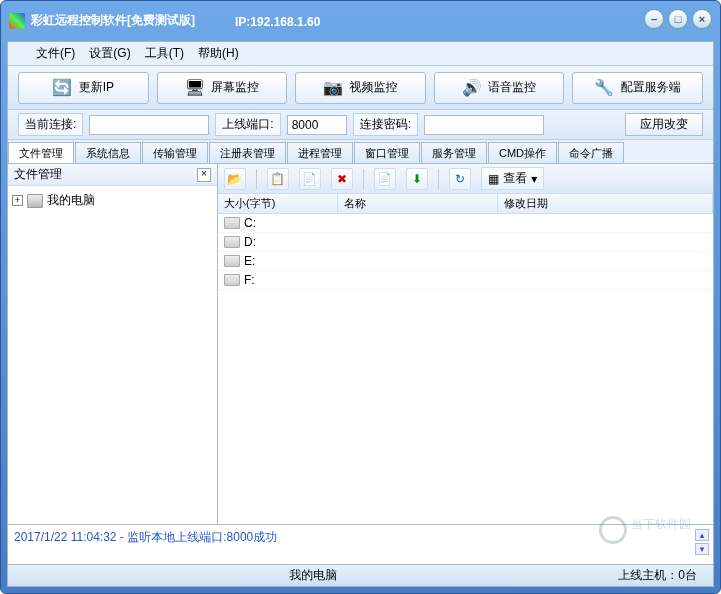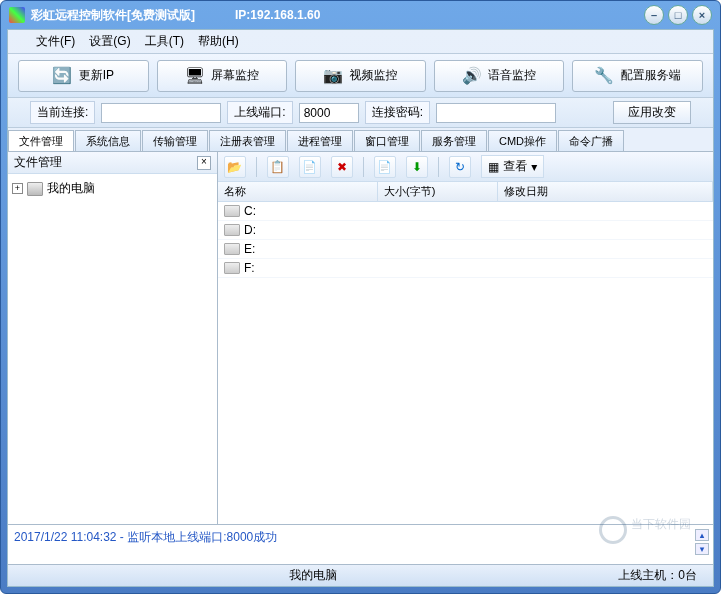--- a/index.html
+++ b/index.html
@@ -1,36 +1,36 @@
 <!DOCTYPE html>
 <html><head>
 <meta charset="utf-8">
 <style>
 * { box-sizing: border-box; margin: 0; padding: 0; font-family: "Microsoft YaHei", SimSun, Arial, sans-serif; font-size: 12px; }
 body { background: #fff; width: 721px; height: 594px; overflow: hidden; }
 
 .window { width: 721px; height: 594px; background: linear-gradient(to bottom, #6fa8e8, #4a7cc4); border: 1px solid #2a5a9c; border-radius: 6px; display: flex; flex-direction: column; }
 
-.titlebar { height: 28px; display: flex; align-items: center; padding: 0 8px; color: #fff; font-weight: bold; }
+.titlebar { height: 40px; display: flex; align-items: flex-end; padding: 12px 8px; color: #fff; font-weight: bold; }
 .titlebar .app-icon { width: 16px; height: 16px; background: linear-gradient(45deg, #f44, #4f4, #44f); border-radius: 2px; margin-right: 6px; }
 .titlebar .title-text { flex: 0 0 auto; }
 .titlebar .ip-text { margin-left: 40px; flex: 1; }
 .titlebar .win-btns { display: flex; gap: 4px; }
 .win-btn { width: 20px; height: 20px; border-radius: 50%; background: linear-gradient(to bottom,#fff,#cde); border: 1px solid #6a9; display: flex; align-items: center; justify-content: center; cursor: pointer; font-size: 11px; color: #357; }
 
 .inner { flex: 1; margin: 0 6px 6px 6px; background: linear-gradient(to bottom,#e8f0fb,#d8e8f8); border: 1px solid #9bc; display: flex; flex-direction: column; }
 
 .menubar { height: 24px; display: flex; align-items: center; padding: 0 22px; gap: 2px; border-bottom: 1px solid #bcd; }
 .menu-item { padding: 2px 6px; cursor: pointer; }
 
 .main-toolbar { height: 44px; display: flex; align-items: center; padding: 4px 10px; gap: 8px; background: linear-gradient(to bottom,#f0f6ff,#d6e6f8); border-bottom: 1px solid #bcd; }
 .tool-btn { flex: 1; height: 32px; display: flex; align-items: center; justify-content: center; gap: 6px; border: 1px solid #abc; background: linear-gradient(to bottom,#fff,#e4eefb); border-radius: 3px; cursor: pointer; }
 .tool-icon { width: 20px; height: 20px; display: inline-flex; align-items: center; justify-content: center; font-size: 16px; }
 
-.conn-row { height: 30px; display: flex; align-items: center; padding: 0 22px; gap: 6px; background: linear-gradient(to bottom,#eaf2fc,#dce9f8); border-bottom: 1px solid #bcd; }
+.conn-row { height: 30px; display: flex; align-items: center; padding: 0 10px; gap: 6px; background: linear-gradient(to bottom,#eaf2fc,#dce9f8); border-bottom: 1px solid #bcd; }
 .conn-label { padding: 2px 6px; background: #f4f8ff; border: 1px solid #c0d0e4; white-space: nowrap; }
 .conn-input { border: 1px solid #abc; background: #fff; height: 20px; padding: 0 4px; }
 .conn-input.wide { width: 120px; }
 .conn-input.port { width: 60px; }
 .apply-btn { padding: 2px 14px; border: 1px solid #abc; background: linear-gradient(to bottom,#fff,#e4eefb); cursor: pointer; margin-left: auto; }
 
 .tabstrip { height: 24px; display: flex; border-bottom: 1px solid #abc; background: #e8f0fb; padding-top: 2px; }
 .tab { padding: 3px 10px; border: 1px solid #abc; border-bottom: none; margin-right: 1px; background: linear-gradient(to bottom,#f2f7ff,#dce9f8); cursor: pointer; font-size: 11px; }
 .tab.active { background: #fff; }
 
@@ -170,22 +170,22 @@
           <span class="ft-sep"></span>
           <span class="ft-btn" style="color:#06c">↻</span>
           <div class="view-btn">
             <span>▦</span>
             <span>查看</span>
             <span>▾</span>
           </div>
         </div>
 
         <div class="list-header">
+          <div class="col-h col-size">大小(字节)</div>
           <div class="col-h col-name">名称</div>
-          <div class="col-h col-size">大小(字节)</div>
           <div class="col-h col-date">修改日期</div>
         </div>
 
         <div class="file-list">
           <div class="file-row">
             <span class="drive-icon"></span>
             <span>C:</span>
           </div>
           <div class="file-row">
             <span class="drive-icon"></span>

